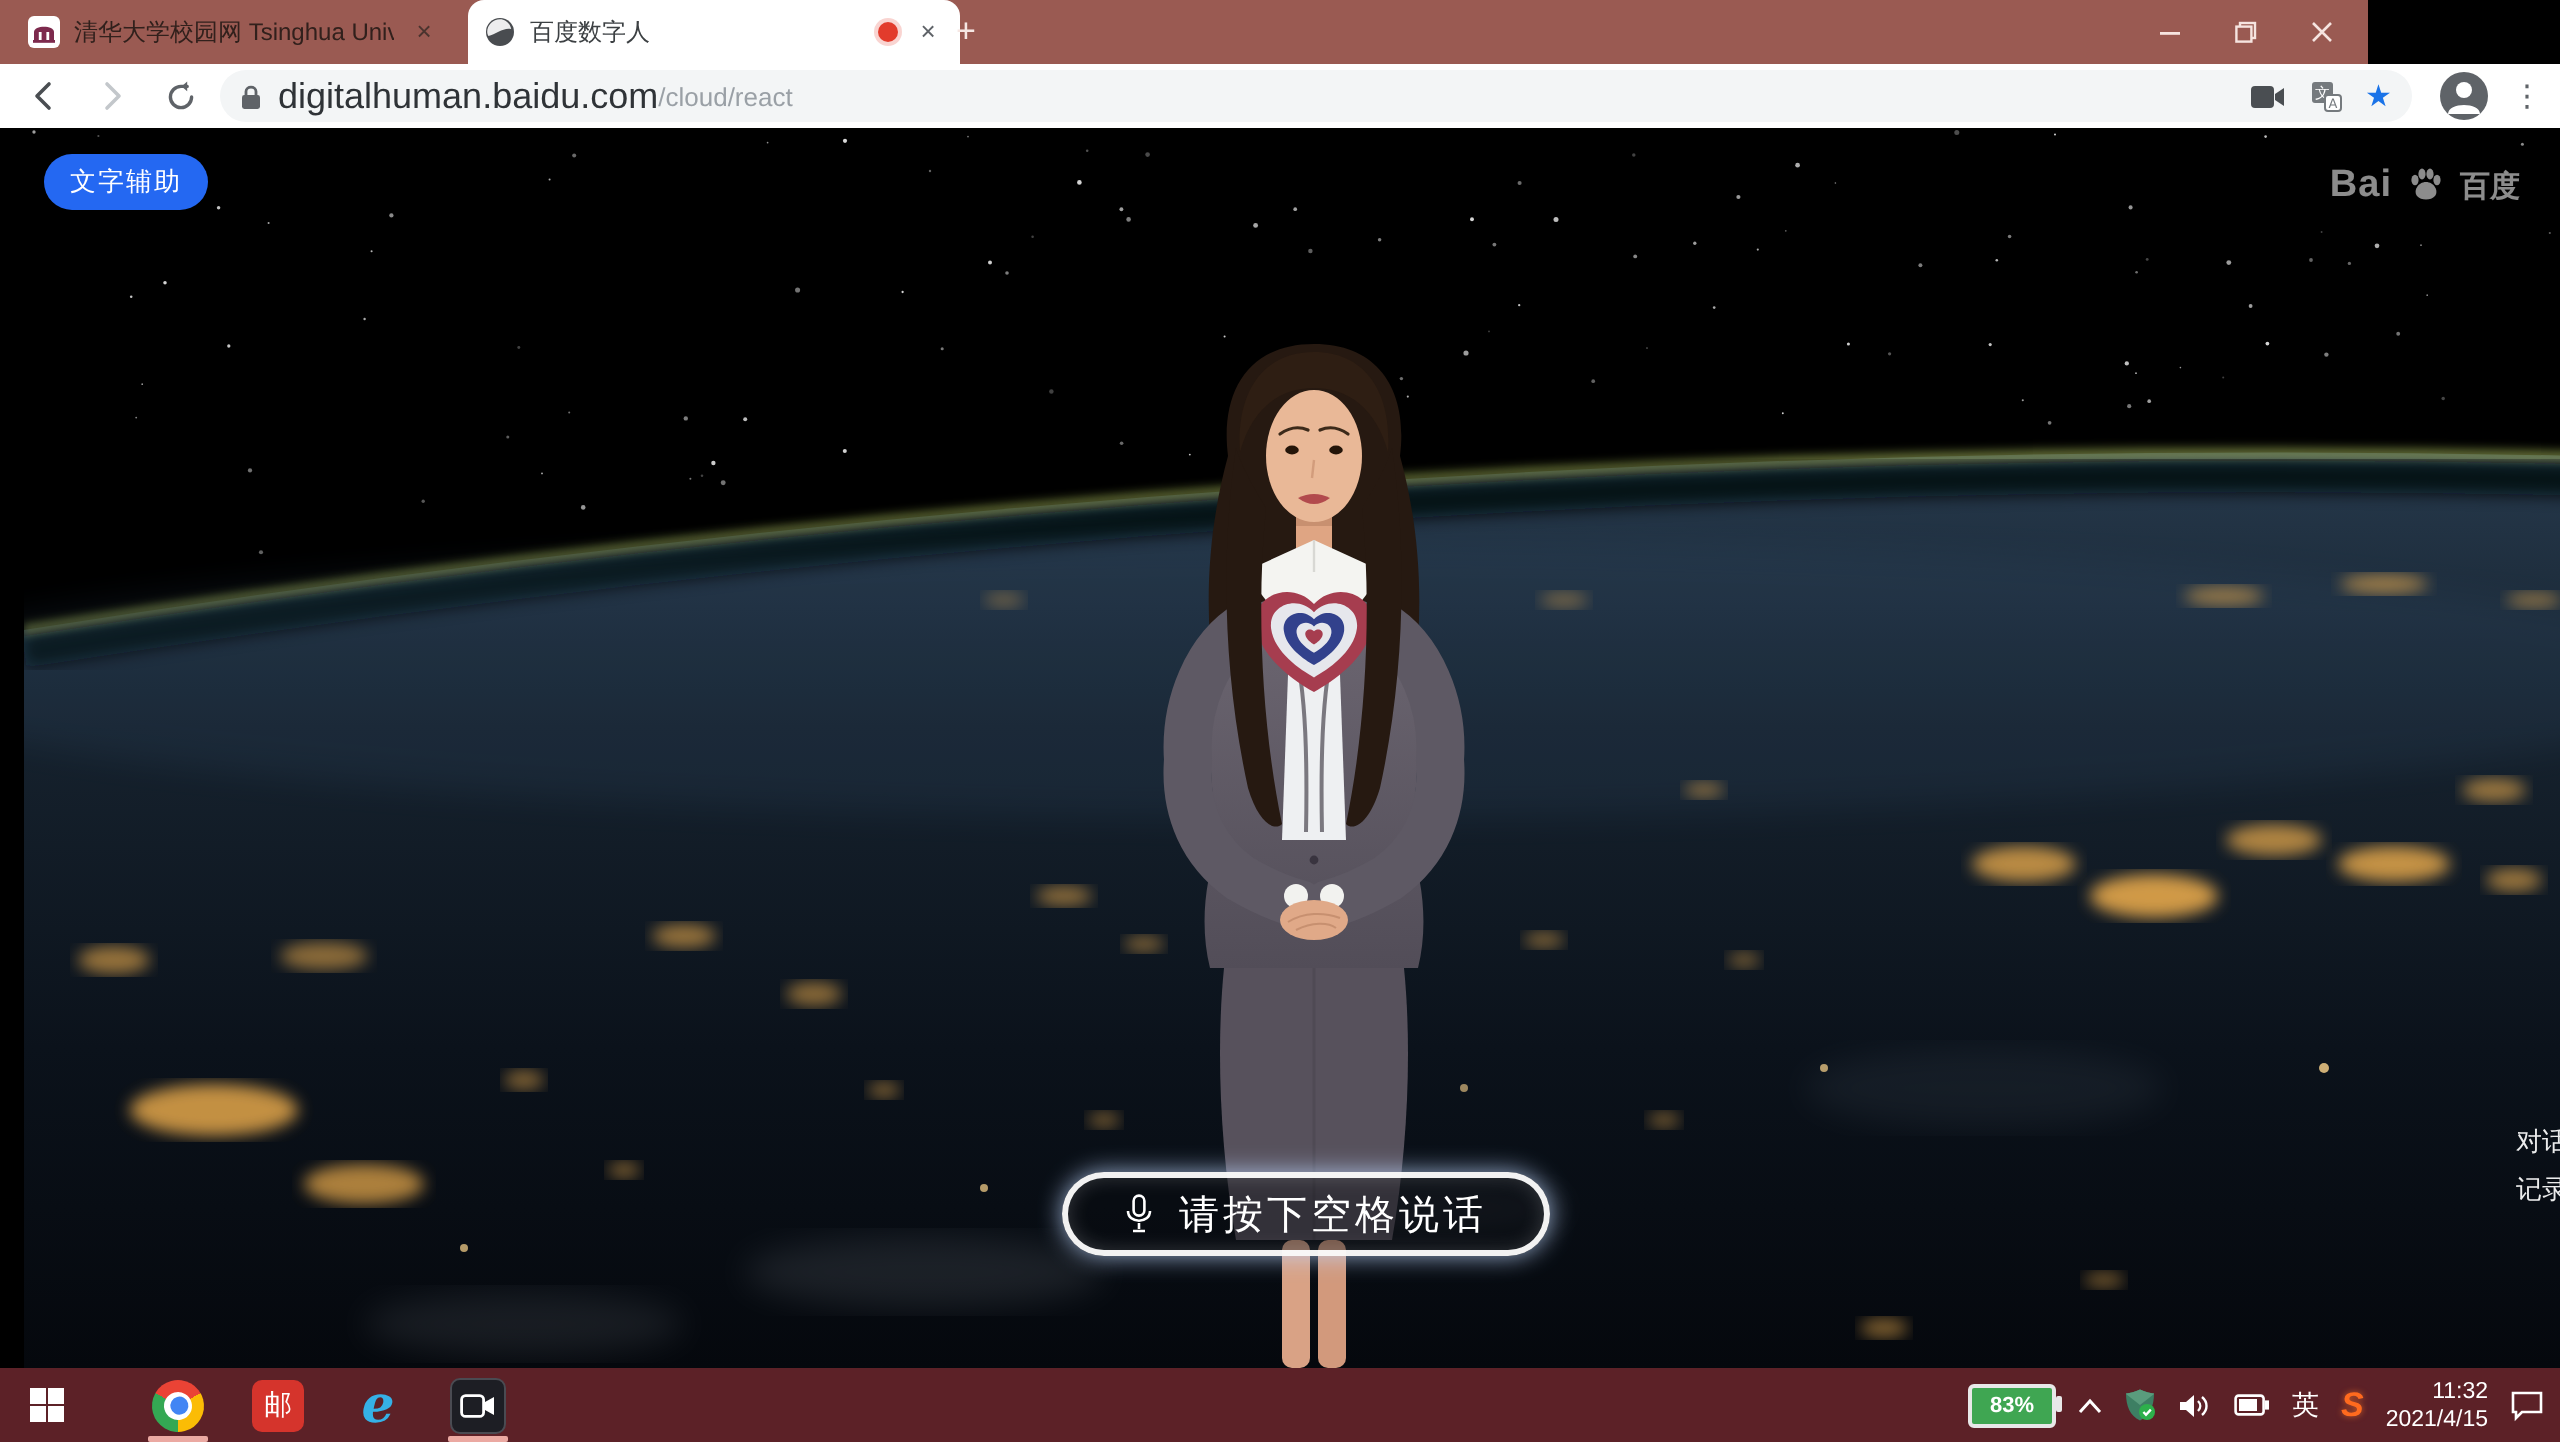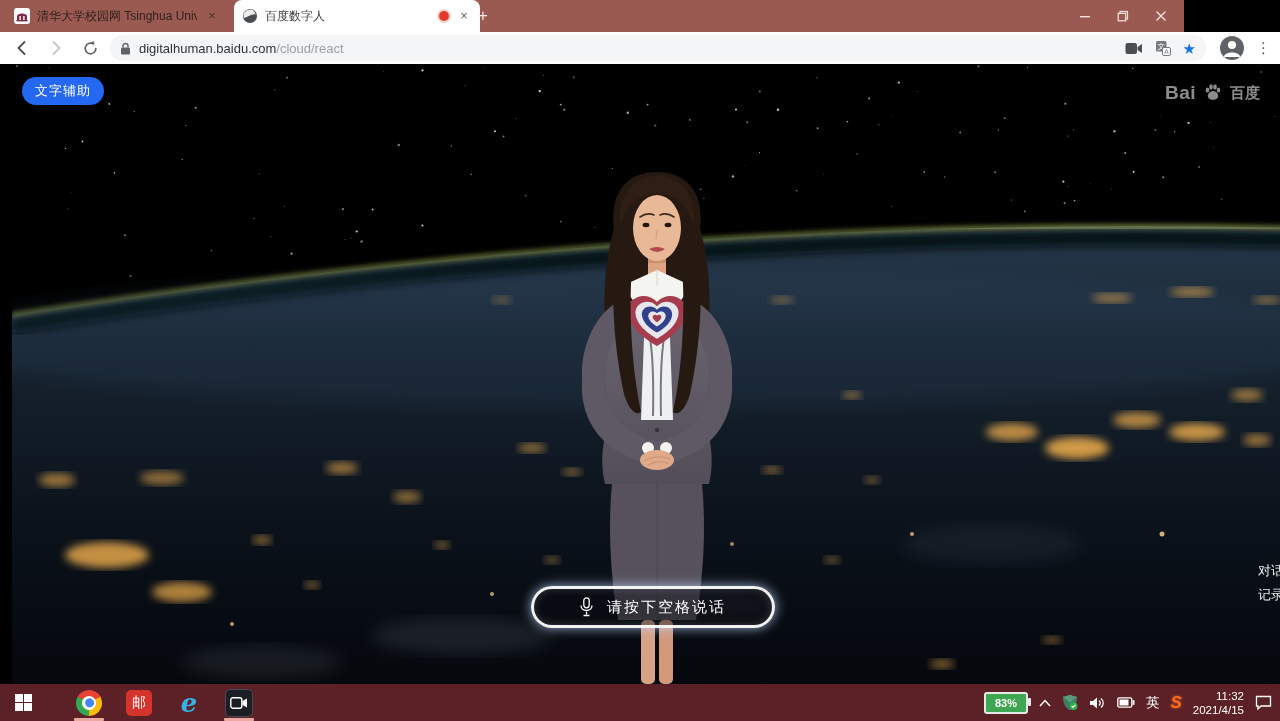--- a/index.html
+++ b/index.html
@@ -26,42 +26,42 @@
           font-size:17px;line-height:17px;text-align:center;}
   .wincontrols{position:absolute;right:4px;top:0;height:32px;display:flex;}
   .winbtn{width:38px;height:32px;display:flex;align-items:center;justify-content:center;color:#f6e4e0;}
 
   
   .toolbar{position:absolute;left:0;top:32px;width:1280px;height:32px;background:#fff;
            display:flex;align-items:center;}
   .navbtn{width:28px;height:28px;display:flex;align-items:center;justify-content:center;flex:0 0 auto;}
   .omnibox{margin-left:6px;width:1096px;height:26px;background:#f3f5f6;border-radius:13px;
            display:flex;align-items:center;padding:0 10px;box-sizing:border-box;}
-  .url-host{font-size:13px;color:#2f3337;margin-left:8px;white-space:nowrap;}
+  .url-host{font-size:18px;color:#2f3337;margin-left:8px;white-space:nowrap;}
   .url-path{font-size:13px;color:#9aa0a6;white-space:nowrap;}
   .omni-spacer{flex:1;}
   .omni-ic{margin-left:12px;display:flex;align-items:center;}
   .star{color:#1a73e8;font-size:15px;line-height:15px;}
   .avatar{width:24px;height:24px;border-radius:50%;background:#5f6368;margin-left:14px;
           display:flex;align-items:center;justify-content:center;overflow:hidden;}
   .menu-dots{margin-left:12px;color:#5f6368;font-size:15px;letter-spacing:0;}
 
   
   .video{position:absolute;left:12px;top:64px;width:1280px;height:620px;background:#000;overflow:hidden;}
   .video svg.scene{position:absolute;left:0;top:0;}
   .assist-pill{position:absolute;left:10px;top:13px;background:var(--assist-blue,#2468f2);
                color:#fff;font-size:13px;padding:5px 13px;border-radius:15px;letter-spacing:1px;}
   .baidu-logo{position:absolute;right:32px;top:18px;display:flex;align-items:flex-end;gap:6px;
               color:rgba(255,255,255,.55);}
   .baidu-logo .bai{font-size:19px;font-weight:bold;letter-spacing:.5px;}
   .baidu-logo .du{font-size:15px;font-weight:bold;margin-bottom:1px;}
   .mic-pill{position:absolute;left:519px;top:522px;width:238px;height:36px;
             border:3px solid rgba(255,255,255,.95);border-radius:22px;
             background:rgba(8,10,16,.45);color:#fff;display:flex;align-items:center;
-            justify-content:center;gap:14px;font-size:15px;letter-spacing:2px;
+            justify-content:center;gap:14px;font-size:20px;letter-spacing:2px;
             box-shadow:0 0 12px rgba(190,215,255,.8), inset 0 0 10px rgba(255,255,255,.18);}
   .side-tab{position:absolute;right:8px;top:495px;color:rgba(255,255,255,.92);font-size:13px;
             line-height:24px;text-align:right;}
   .watermark{position:absolute;left:1037px;top:541px;color:rgba(255,255,255,.5);}
   .watermark .l1{font-size:21px;}
   .watermark .l2{font-size:13px;margin-top:6px;}
 
   
   .taskbar{position:absolute;left:0;top:684px;width:1280px;height:37px;
            background:var(--taskbar,#5c2127);display:flex;align-items:center;}

